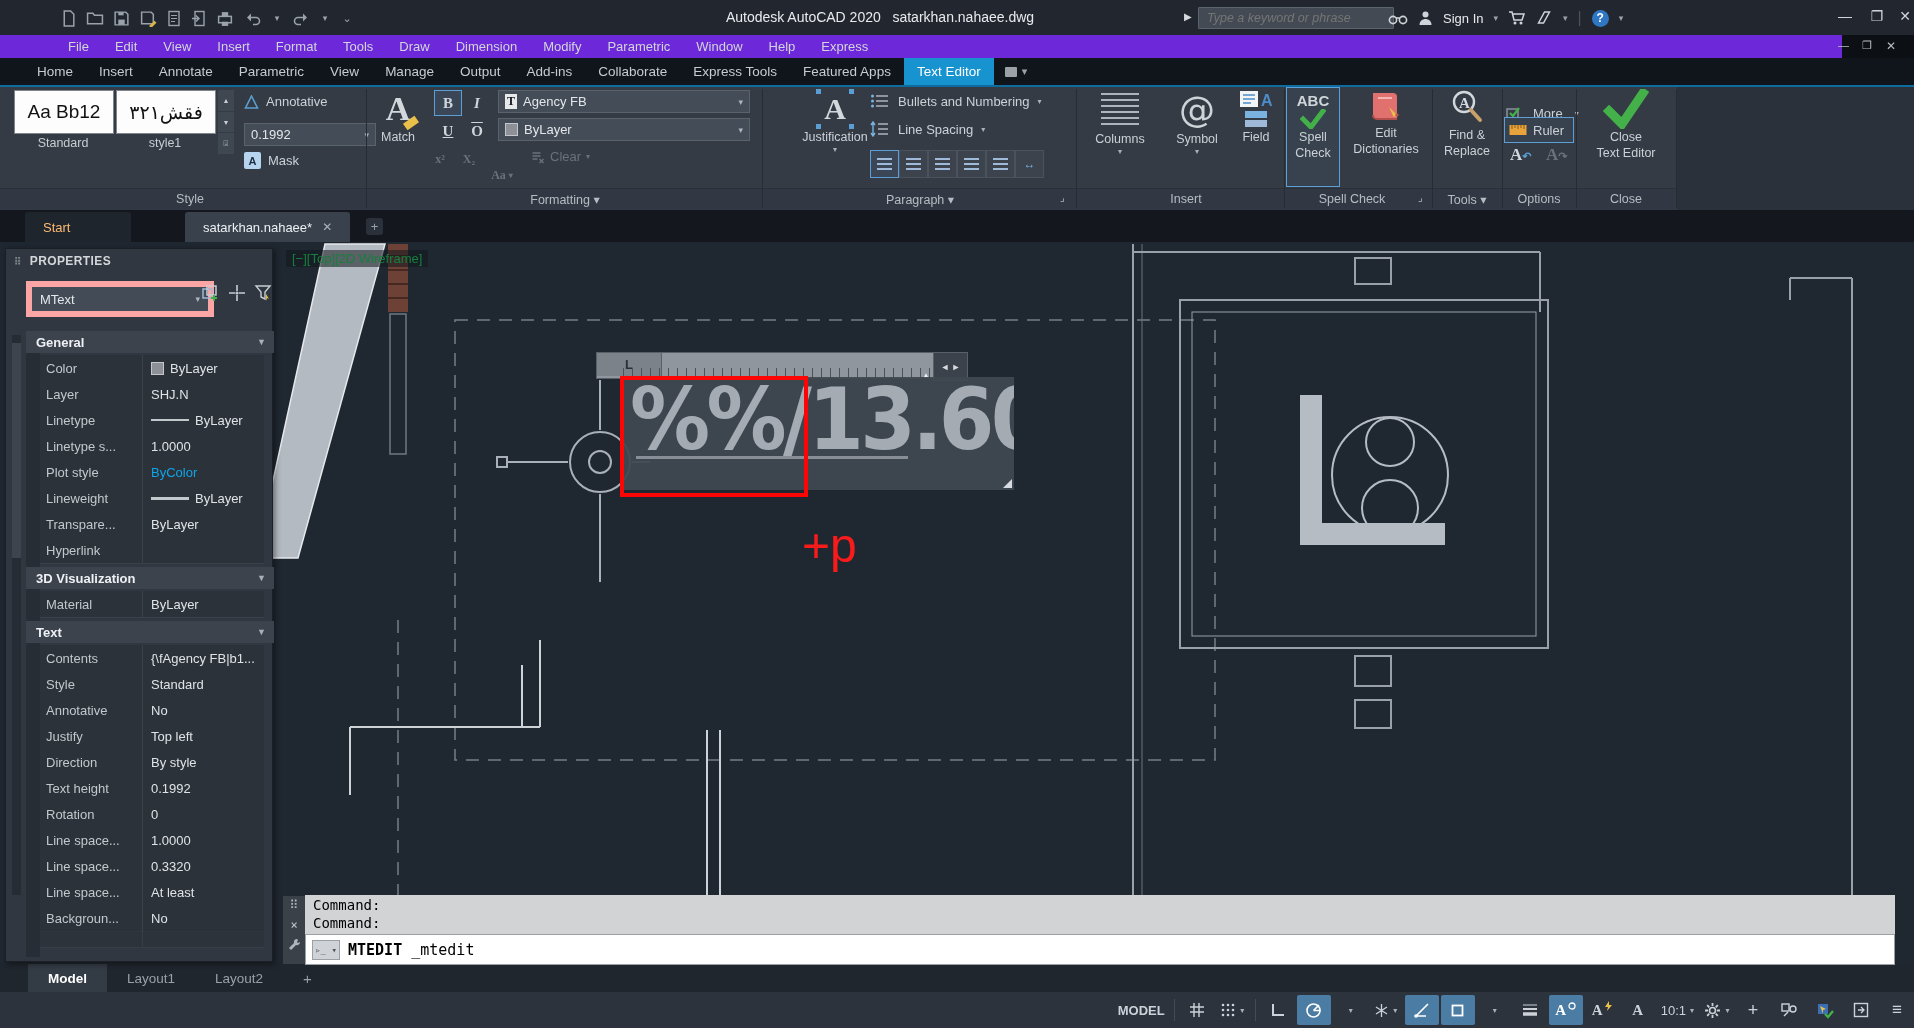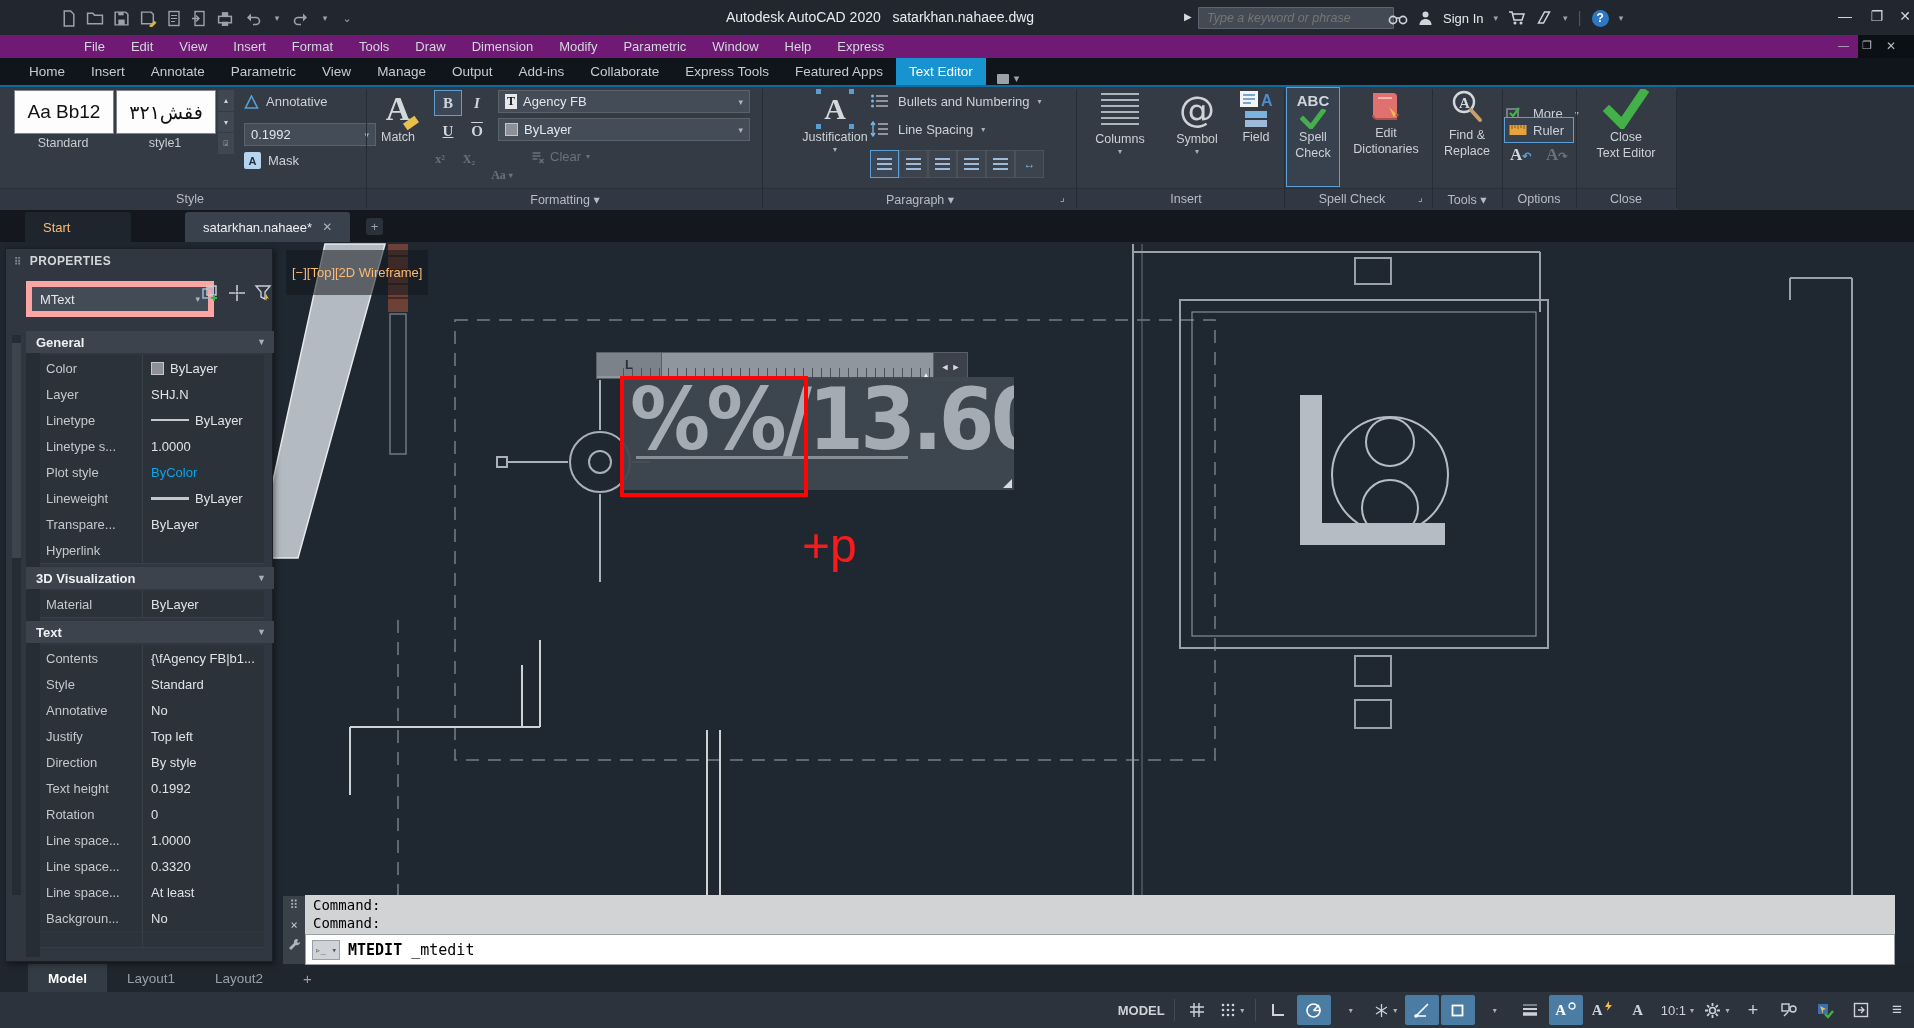--- a/index.html
+++ b/index.html
@@ -13,26 +13,26 @@
   .qat{left:60px;top:7px;height:22px;gap:9px;}
   .qat svg{display:block;}
   .apptitle{top:9px;left:600px;width:560px;text-align:center;font-size:14px;color:#e8ebee;white-space:nowrap;}
   .search{left:1198px;top:7px;width:178px;height:20px;background:#434a54;border:1px solid #5b636d;
           color:#c2c8cf;font:italic 12.5px "Liberation Sans",sans-serif;padding:0 8px;border-radius:1px;}
   .tbicons{top:6px;height:24px;gap:10px;}
   .winbtn{font-size:14px;color:#cfd4da;width:26px;text-align:center;}
   .helpbadge{display:inline-flex;width:17px;height:17px;border-radius:50%;background:#2f77c2;color:#fff;
              font-weight:700;font-size:12px;align-items:center;justify-content:center;}
   
-  .menubar{left:0;top:35px;width:1842px;height:23px;background:#701a75;padding-left:16px;}
+  .menubar{left:0;top:35px;width:1842px;height:23px;background:#6d28d9;}
   .menubar .row{height:23px;gap:0;padding-left:55px;}
   .menu-item{padding:0 13px;font-size:13px;color:#d2d6db;line-height:23px;}
   
   .tabrow{left:0;top:58px;width:1914px;height:27px;background:#10151b;border-bottom:2px solid #0e6d9e;}
-  .tabrow .row{height:27px;padding-left:16px;align-items:flex-end;}
+  .tabrow .row{height:27px;padding-left:24px;}
   .rtab{padding:0 13px;font-size:13.5px;color:#c6cbd1;line-height:27px;}
   .rtab.active{background:#1793d0;color:#fff;}
   .ribbon-toggle{margin-left:10px;color:#9aa1a9;font-size:11px;display:flex;align-items:center;gap:4px;}
   
   .ribbon{left:0;top:87px;width:1914px;height:123px;background:#343b44;}
   .plabelrow{position:absolute;left:0;top:101px;width:1676px;height:22px;background:#323843;border-top:1px solid #2a3037;}
   .plabel{position:absolute;top:3px;font-size:12.5px;color:#b6bcc3;white-space:nowrap;transform:translateX(-50%);}
   .psep{position:absolute;top:2px;width:1px;height:119px;background:#262c34;}
   .bigbtn{position:absolute;display:flex;flex-direction:column;align-items:center;font-size:12.5px;color:#ccd1d7;}
   .bigbtn .cap{line-height:16px;text-align:center;}
@@ -51,21 +51,21 @@
   .alignbtn.on{border:1px solid #5c9fd6;background:#3b4656;}
   .lines-ico{width:15px;height:12px;background:repeating-linear-gradient(#9fb9d8 0 2px,transparent 2px 5px);}
   
   .filetabs{left:0;top:210px;width:1914px;height:32px;background:#14181e;}
   .ftab{position:absolute;top:2px;height:30px;display:flex;align-items:center;padding:0 18px;font-size:13px;
         border-radius:3px 3px 0 0;}
   .ftab.inactive{background:#1f252d;color:#fdba74;}
   .ftab.active{background:#39414c;color:#edf0f3;gap:10px;}
   
   .canvas{left:0;top:242px;width:1914px;height:750px;background:#1f2730;}
-  .vplabel{left:286px;top:250px;font-size:13px;color:#fdba74;background:rgba(18,23,29,.55);padding:15px 6px;}
+  .vplabel{left:286px;top:250px;font-size:13px;color:#15803d;background:rgba(18,23,29,.55);padding:1px 6px;}
   .mruler{left:596px;top:352px;width:337px;height:25px;background:#8f969e;border:1px solid #5a6067;}
   .mruler .ticks{position:absolute;left:26px;right:0;bottom:0;height:10px;
       background:repeating-linear-gradient(90deg,#4c535a 0 1px,transparent 1px 9px);}
   .mruler .ltab{position:absolute;left:0;top:0;width:24px;height:23px;background:#7b828a;border-right:1px solid #5a6067;
       color:#2b3036;font:700 13px "Liberation Sans",sans-serif;display:flex;align-items:center;justify-content:center;}
   .rulerend{left:933px;top:352px;width:33px;height:27px;background:#3b424b;border:1px solid #5a6067;color:#d8dce0;
       font-size:9px;display:flex;align-items:center;justify-content:center;gap:2px;}
   .mtextbox{left:622px;top:377px;width:392px;height:113px;background:rgba(64,71,80,.94);overflow:hidden;}
   .mtextval{position:absolute;left:8px;top:-8px;font:700 86px "DejaVu Sans",sans-serif;letter-spacing:-4px;
             color:#a4abb3;transform:scaleX(.93);transform-origin:left;}

